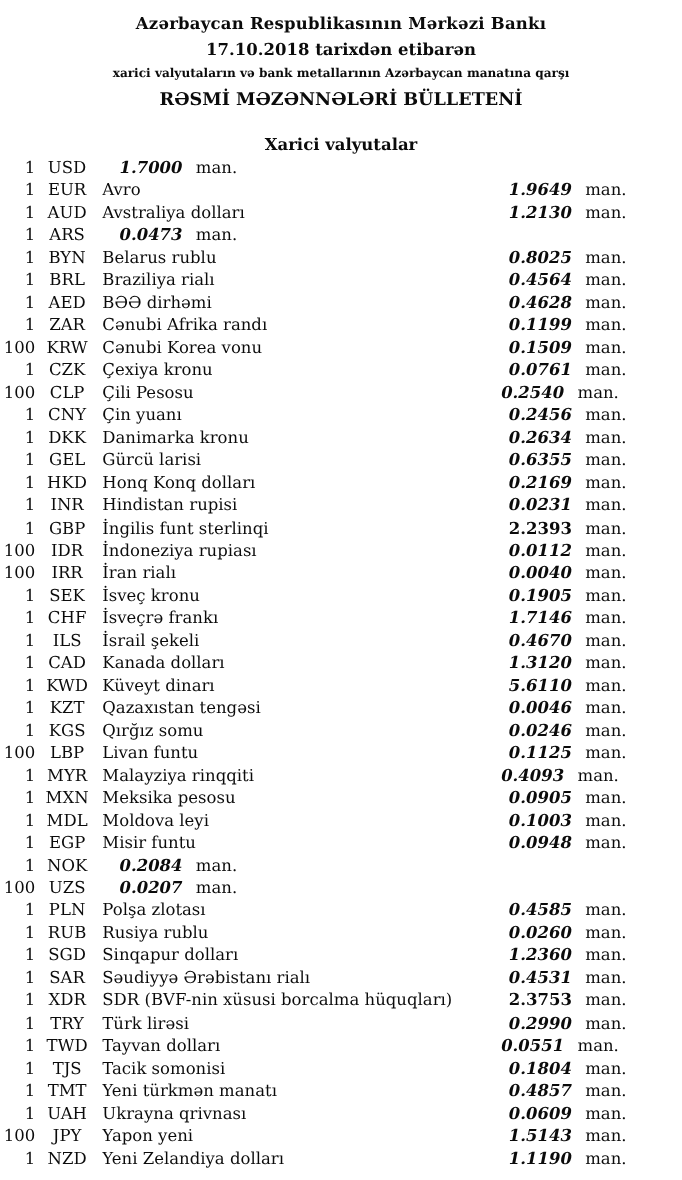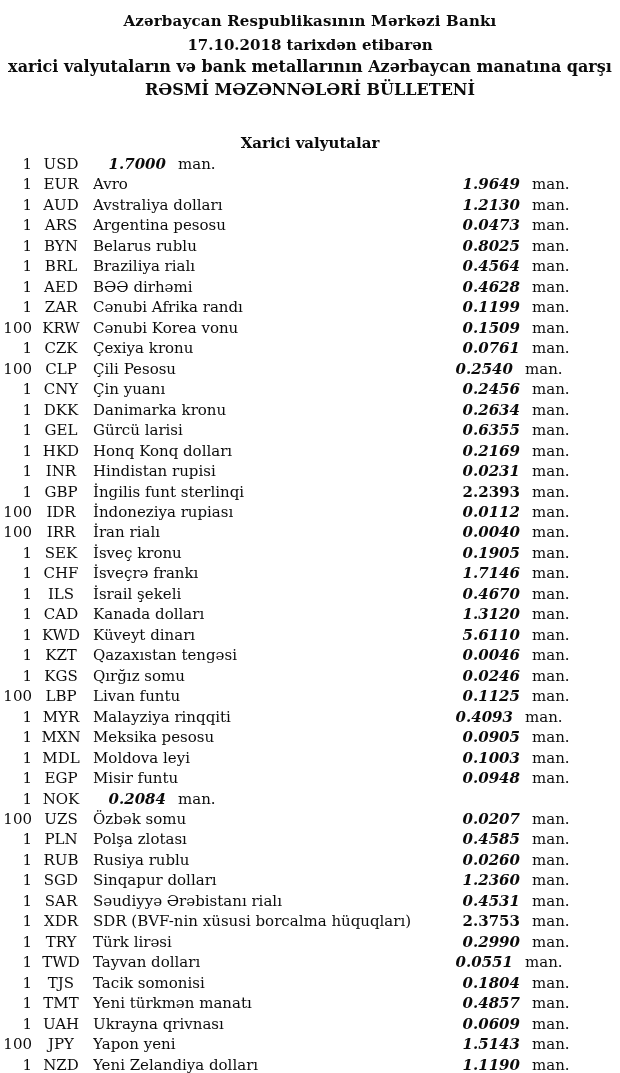--- a/index.html
+++ b/index.html
@@ -8,26 +8,26 @@
     background: #ffffff;
     color: #0b0b0b;
     font-family: "DejaVu Serif", "Liberation Serif", serif;
     overflow: hidden;
   }
   .page { width: 620px; height: 1073px; }
 
   .doc-header { text-align: center; padding-top: 8px; }
   .bank-name   { font-size: 15px; font-weight: bold; line-height: 26px; letter-spacing: 0.2px; }
   .date-line   { font-size: 15px; font-weight: bold; line-height: 22px; }
-  .subject-line{ font-size: 16px; font-weight: bold; line-height: 22px; }
+  .subject-line{ font-size: 11px; font-weight: bold; line-height: 22px; }
   .bulletin-title { font-size: 16px; font-weight: bold; line-height: 23px; }
 
   .section-title {
     font-size: 15px; font-weight: bold; text-align: center;
-    margin-top: 32px; height: 20px; line-height: 20px;
+    margin-top: 20px; height: 20px; line-height: 20px;
   }
 
   .rates-table { margin-top: 1px; }
   .row {
     display: flex; align-items: baseline;
     height: 20.47px; line-height: 20.47px;
     font-size: 15px;
     padding-right: 52px;
     white-space: nowrap;
   }
@@ -73,21 +73,20 @@
     <span class="qty">1</span>
     <span class="code">AUD</span>
     <span class="name">Avstraliya dolları</span>
     <span class="rate">1.2130</span>
     <span class="man">man.</span>
   </div>
 
   <div class="row">
     <span class="qty">1</span>
     <span class="code">ARS</span>
-    <span class="name">Argentina pesosu</span>
     <span class="rate">0.0473</span>
     <span class="man">man.</span>
   </div>
 
   <div class="row">
     <span class="qty">1</span>
     <span class="code">BYN</span>
     <span class="name">Belarus rublu</span>
     <span class="rate">0.8025</span>
     <span class="man">man.</span>
@@ -304,21 +303,20 @@
   <div class="row">
     <span class="qty">1</span>
     <span class="code">NOK</span>
     <span class="rate">0.2084</span>
     <span class="man">man.</span>
   </div>
 
   <div class="row">
     <span class="qty">100</span>
     <span class="code">UZS</span>
-    <span class="name">Özbək somu</span>
     <span class="rate">0.0207</span>
     <span class="man">man.</span>
   </div>
 
   <div class="row">
     <span class="qty">1</span>
     <span class="code">PLN</span>
     <span class="name">Polşa zlotası</span>
     <span class="rate">0.4585</span>
     <span class="man">man.</span>

